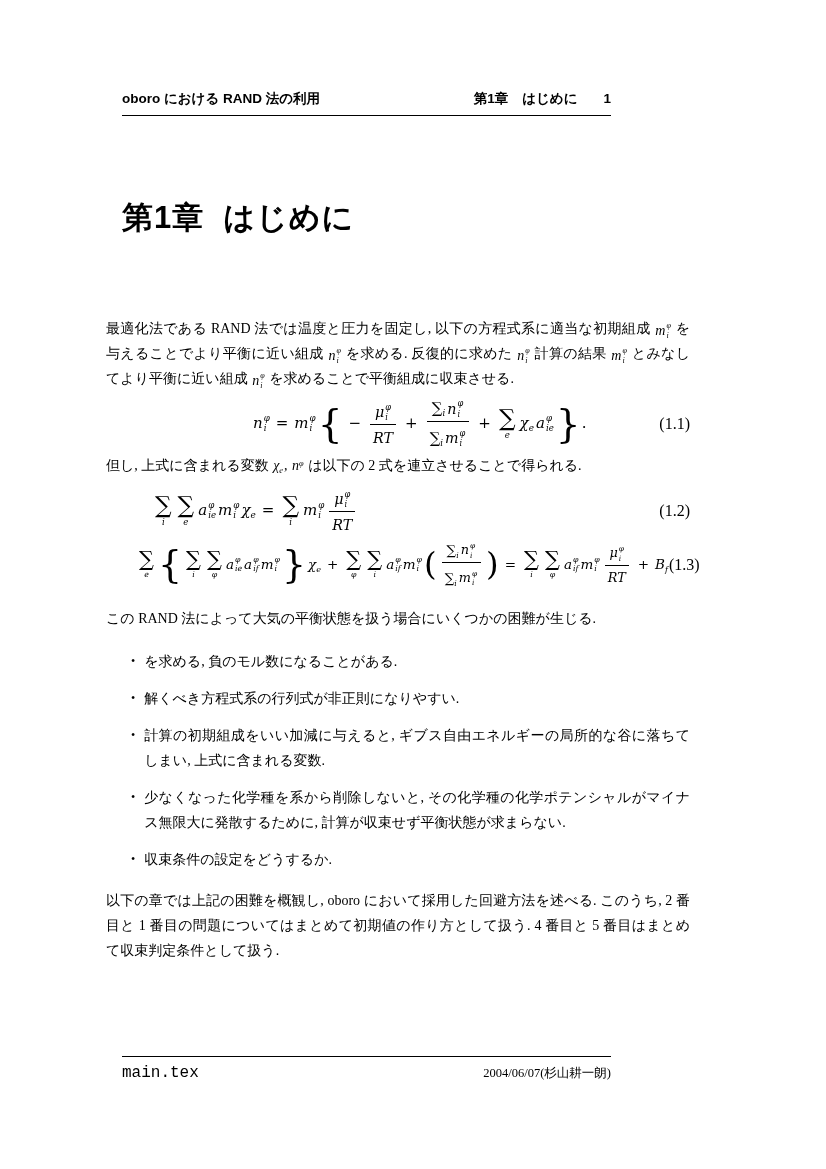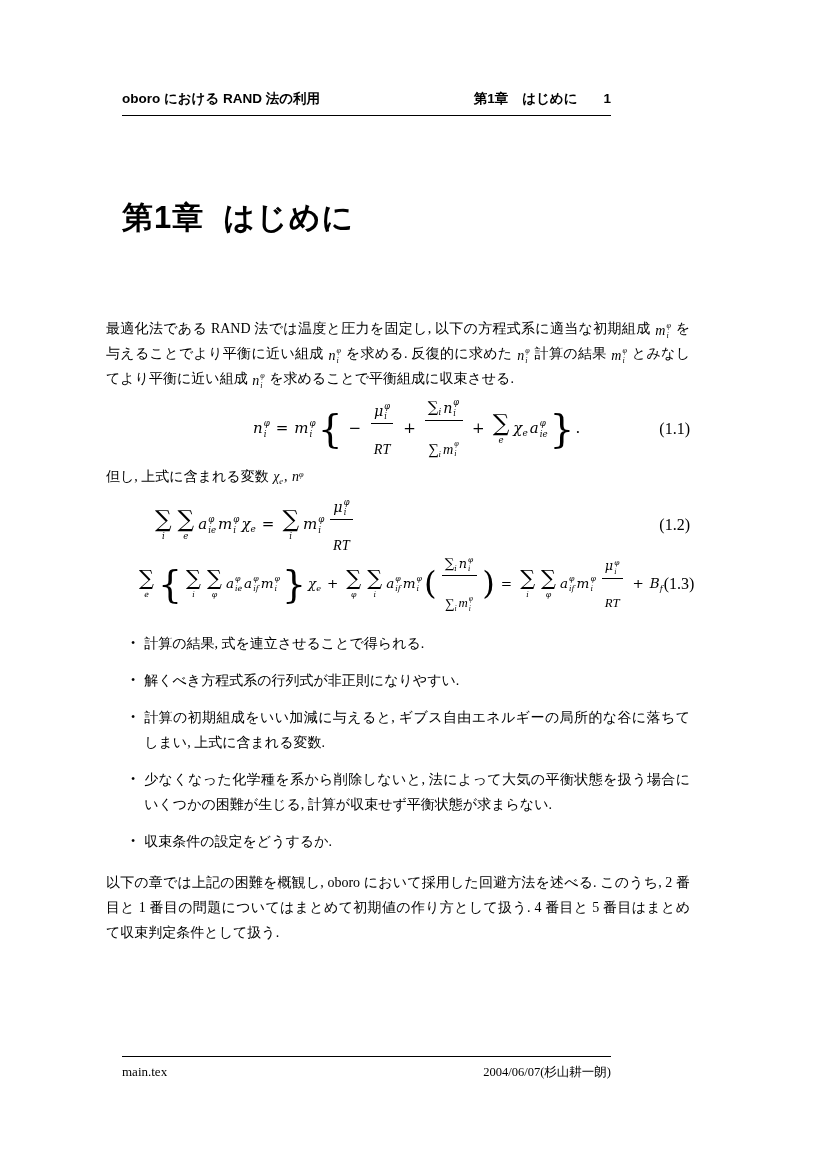--- a/index.html
+++ b/index.html
@@ -61,41 +61,41 @@
   .msup  { font-size:0.6em; font-style:italic; transform:translateY(-4px); display:inline-block; }
   .mvsub, .mvsup { display:inline-flex; align-items:baseline; margin:0 1px; vertical-align:baseline; }
   .mvss  { display:inline-flex; align-items:center; margin:0 1px; vertical-align:-2px; line-height:1; }
   .mstack{
     display:inline-flex; flex-direction:column; align-items:flex-start;
     font-size:0.58em; line-height:1.25; font-style:italic; margin-left:1px;
   }
   .mfrac { display:inline-flex; flex-direction:column; align-items:center; margin:0 4px; font-size:0.95em; vertical-align:middle; }
   .fnum, .fden { display:inline-flex; align-items:center; justify-content:center; padding:0 3px; }
   .fnum { padding-bottom:2px; }
-  .fden { border-top:1.2px solid #000; padding-top:18px;font-family:Liberation Serif, serif; }
+  .fden { border-top:1.2px solid #000; padding-top:6px; }
   .mbsum { display:inline-flex; flex-direction:column; align-items:center; margin:0 3px; line-height:1; vertical-align:middle; }
   .bsig  { font-size:1.55em; line-height:0.95; font-style:normal; }
   .bunder{ font-size:0.58em; font-style:italic; margin-top:2px; }
   .misum { display:inline-flex; align-items:baseline; margin-right:1px; }
   .isig  { font-size:1.05em; font-style:normal; }
   .mdelim{ display:inline-flex; align-items:center; line-height:0.9; font-weight:300; margin:0 1px; font-style:normal; }
 
   
   .blist { list-style:none; margin:18px 0 0 0; padding:0; }
   .blist li { display:flex; margin-bottom:12px; }
   .bullet { flex:none; margin-left:25px; margin-right:9px; font-size:12px; line-height:25px; }
   .litext { flex:1; }
 
   
   .footer {
     position:absolute; left:122px; right:121px; top:1056px;
     border-top:1.2px solid #000; padding-top:7px;
     display:flex; align-items:baseline; font-size:12.5px;
   }
-  .fleft  { font-family:Liberation Serif, serif; font-size:13px; }
+  .fleft  { font-family:Liberation Mono, monospace; font-size:16px; }
   .fright { margin-left:auto; }
 </style>
 </head>
 <body>
 
 <div class="page">
 
   <div class="header">
     <span class="hleft">oboro における RAND 法の利用</span>
     <span class="hright">
@@ -227,21 +227,21 @@
         </span>
       <span class="eqno">(1.1)</span>
     </div>
 
     <p class="para"><span class="mtxt">但し, 上式に含まれる変数 </span><span class="mvsub">
           <span class="mi">χ</span>
           <span class="msub">e</span>
         </span><span class="mtxt">, </span><span class="mvsup">
           <span class="mi">n</span>
           <span class="msup">φ</span>
-        </span></p>
+        </span><span class="mtxt"> は以下の 2 式を連立させることで得られる.</span></p>
 
     <div class="eqrow eq2">
       <span class="eqbody">
           <span class="mbsum">
             <span class="bsig">∑</span>
             <span class="bunder">i</span>
           </span>
           <span class="mbsum">
             <span class="bsig">∑</span>
             <span class="bunder">e</span>
@@ -427,37 +427,38 @@
           </span>
           <span class="mop">+</span>
           <span class="mvsub">
             <span class="mi">B</span>
             <span class="msub">f</span>
           </span>
         </span>
       <span class="eqno">(1.3)</span>
     </div>
 
+    <p class="para para3">この RAND 法によって大気の平衡状態を扱う場合にいくつかの困難が生じる.</p>
 
     <ul class="blist">
       <li>
         <span class="bullet">•</span>
-        <span class="litext">計算の結果, 式を連立させることで得られる.</span>
+        <span class="litext">を求める, 負のモル数になることがある.</span>
       </li>
       <li>
         <span class="bullet">•</span>
         <span class="litext">解くべき方程式系の行列式が非正則になりやすい.</span>
       </li>
       <li>
         <span class="bullet">•</span>
         <span class="litext">計算の初期組成をいい加減に与えると, ギブス自由エネルギーの局所的な谷に落ちてしまい, 上式に含まれる変数.</span>
       </li>
       <li>
         <span class="bullet">•</span>
-        <span class="litext">少なくなった化学種を系から削除しないと, 法によって大気の平衡状態を扱う場合にいくつかの困難が生じる, 計算が収束せず平衡状態が求まらない.</span>
+        <span class="litext">少なくなった化学種を系から削除しないと, その化学種の化学ポテンシャルがマイナス無限大に発散するために, 計算が収束せず平衡状態が求まらない.</span>
       </li>
       <li>
         <span class="bullet">•</span>
         <span class="litext">収束条件の設定をどうするか.</span>
       </li>
     </ul>
 
     <p class="para para4">以下の章では上記の困難を概観し, oboro において採用した回避方法を述べる. このうち, 2 番目と 1 番目の問題についてはまとめて初期値の作り方として扱う. 4 番目と 5 番目はまとめて収束判定条件として扱う.</p>
 
   </div>

